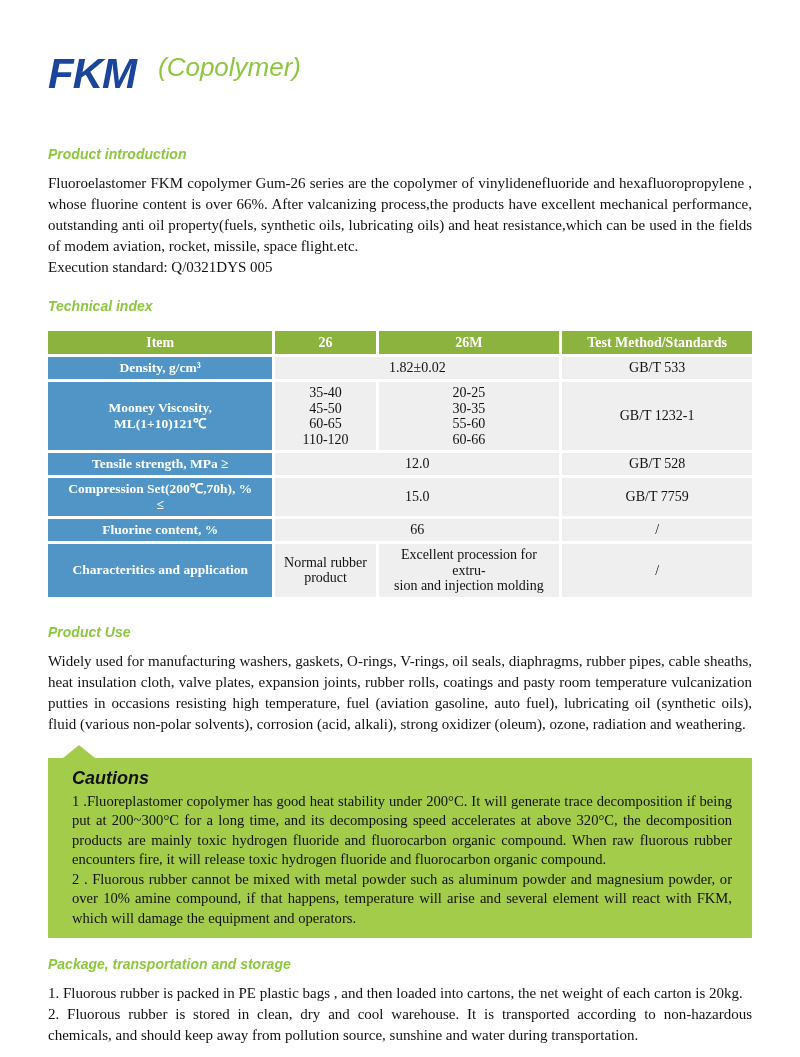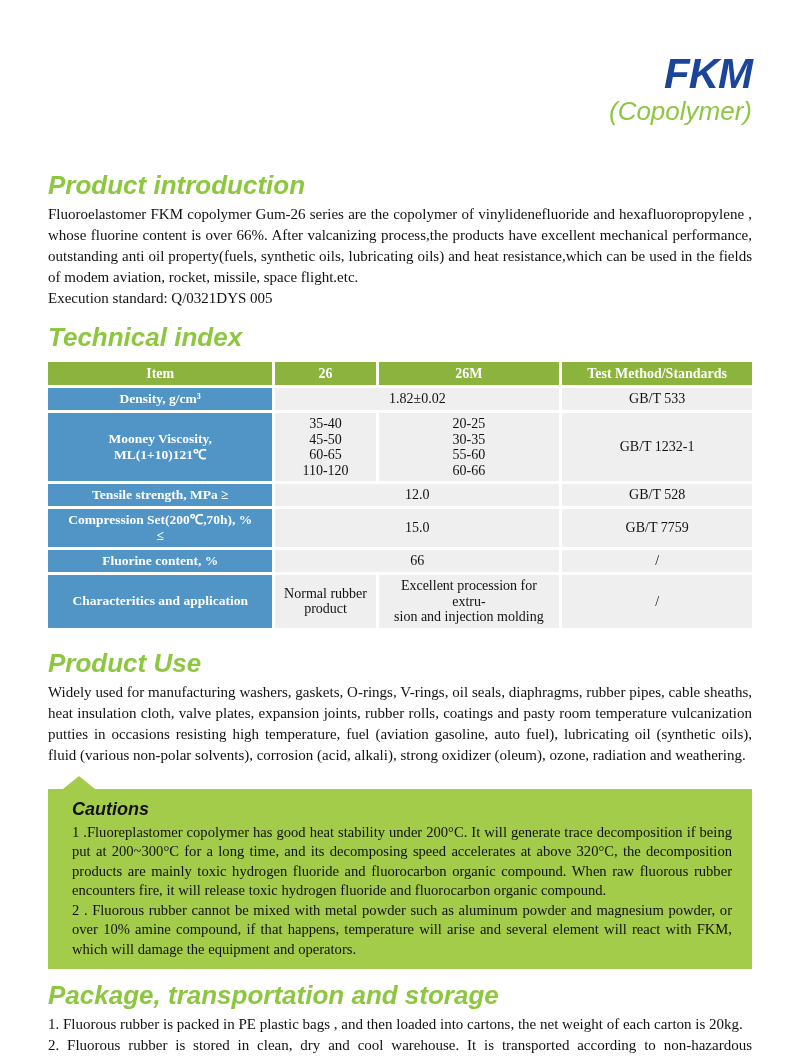--- a/index.html
+++ b/index.html
@@ -10,41 +10,41 @@
     height: 1057px;
     margin: 0 auto;
     background: #ffffff;
     padding: 52px 48px 20px;
     font-family: "Liberation Serif", serif;
     color: var(--text-black);
     overflow: hidden;
   }
 
   
-  .logo-row { display: flex; align-items: flex-end; margin: 0 0 46px 0; flex-direction: column; }
+  .logo-row { display: flex; align-items: flex-start; margin: 0 0 46px 0; }
   .logo-main {
     font-family: "Liberation Sans", sans-serif;
     font-style: italic; font-weight: bold;
     font-size: 42px; line-height: 44px;
     color: var(--logo-blue);
     letter-spacing: -1px;
   }
   .logo-sub {
     font-family: "Liberation Sans", sans-serif;
     font-style: italic;
     font-size: 26px;
     color: var(--heading-green);
-    margin-left: 10px;
+    margin-left: 22px;
   }
 
   
   .section-heading {
     font-family: "Liberation Sans", sans-serif;
     font-style: italic; font-weight: bold;
-    font-size: 26px; line-height: 24px;
+    font-size: 14px; line-height: 24px;
     color: var(--heading-green);
     margin: 0 0 7px 0;
   }
 
   
   .para {
     font-size: 15px; line-height: 21px;
     text-align: justify;
     margin: 0;
   }

